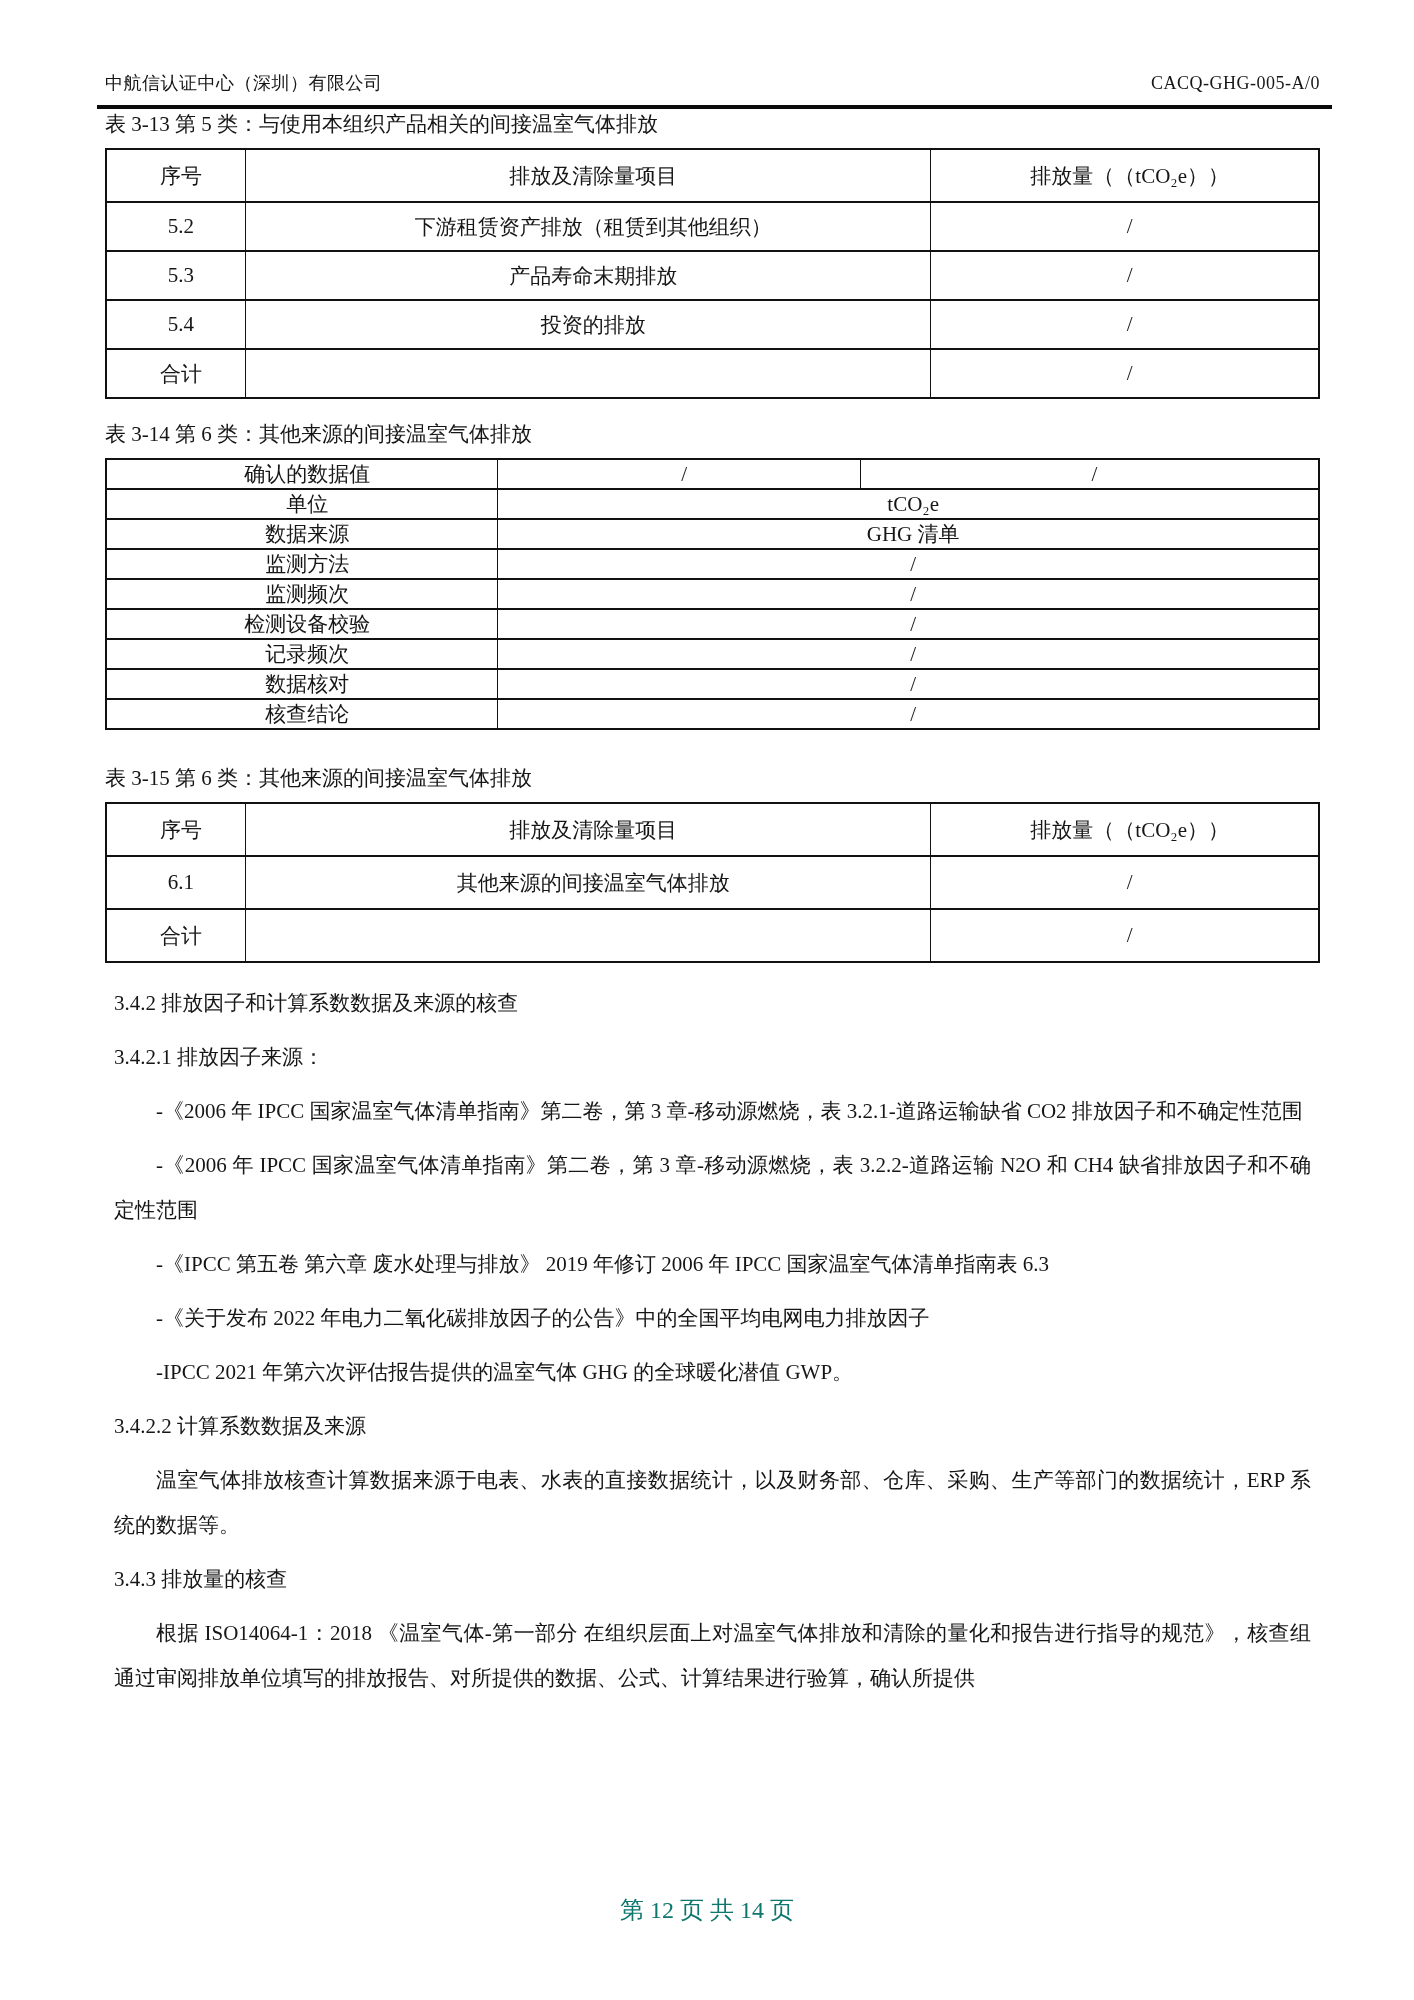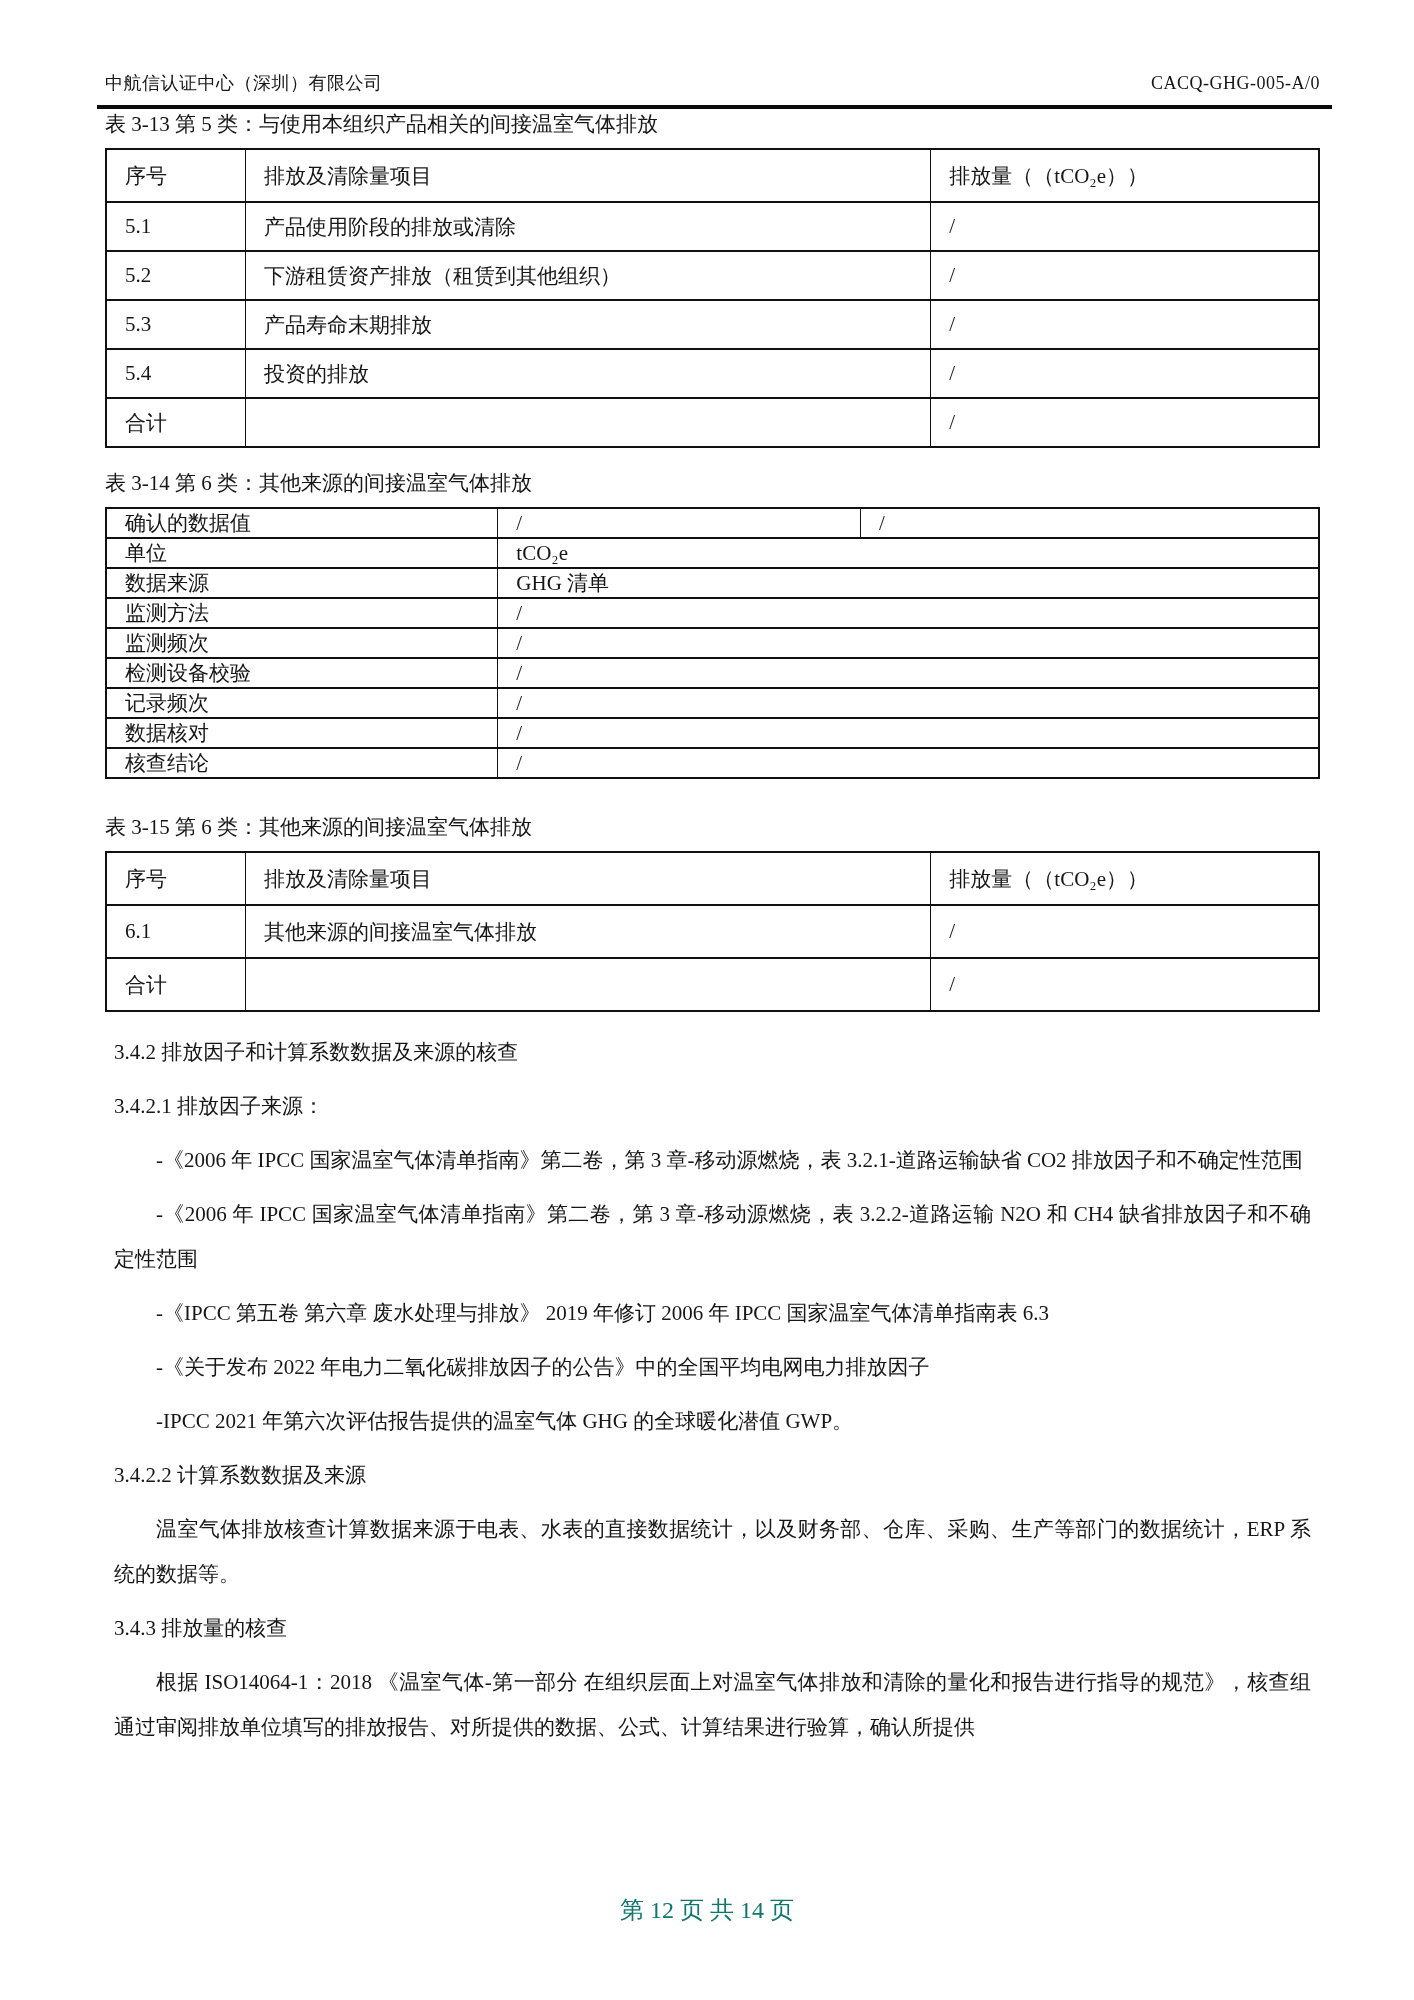--- a/index.html
+++ b/index.html
@@ -21,21 +21,21 @@
   
   .caption{font-size:21px;line-height:30px;margin:0;}
   .cap1{}
   .cap2{margin-top:20px;}
   .cap3{margin-top:33px;}
   
   table.t{width:100%;border-collapse:collapse;table-layout:fixed;
           font-size:21px;margin-top:9px;border:2px solid #111;}
   table.t td{border:1px solid #111;border-top:2px solid #111;border-bottom:2px solid #111;
              padding:0 8px 0 18px;vertical-align:middle;
-             overflow:hidden;white-space:nowrap;}
+             overflow:hidden;white-space:nowrap;text-align:center;}
   table.t13 tr{height:49px;}
   table.t13 tr.hrow{height:53px;}
   table.t14 tr{height:30px;}
   table.t15 tr{height:53px;}
   
   .bodytext{margin-top:18px;font-size:21px;}
   .bodytext p{margin:9px;line-height:45px;text-align:justify;}
   .bodytext p.indent{text-indent:2em;}
   
   .footer{position:absolute;left:0;right:0;top:1894px;
@@ -57,25 +57,20 @@
     <colgroup>
         <col style="width:11.5%">
         <col style="width:56.5%">
         <col style="width:32%">
       </colgroup>
     <tbody>
       <tr class="hrow">
         <td>序号</td>
         <td>排放及清除量项目</td>
         <td>排放量（（tCO₂e））</td>
-      </tr>
-      <tr>
-        <td>5.1</td>
-        <td>产品使用阶段的排放或清除</td>
-        <td>/</td>
       </tr>
       <tr>
         <td>5.2</td>
         <td>下游租赁资产排放（租赁到其他组织）</td>
         <td>/</td>
       </tr>
       <tr>
         <td>5.3</td>
         <td>产品寿命末期排放</td>
         <td>/</td>

